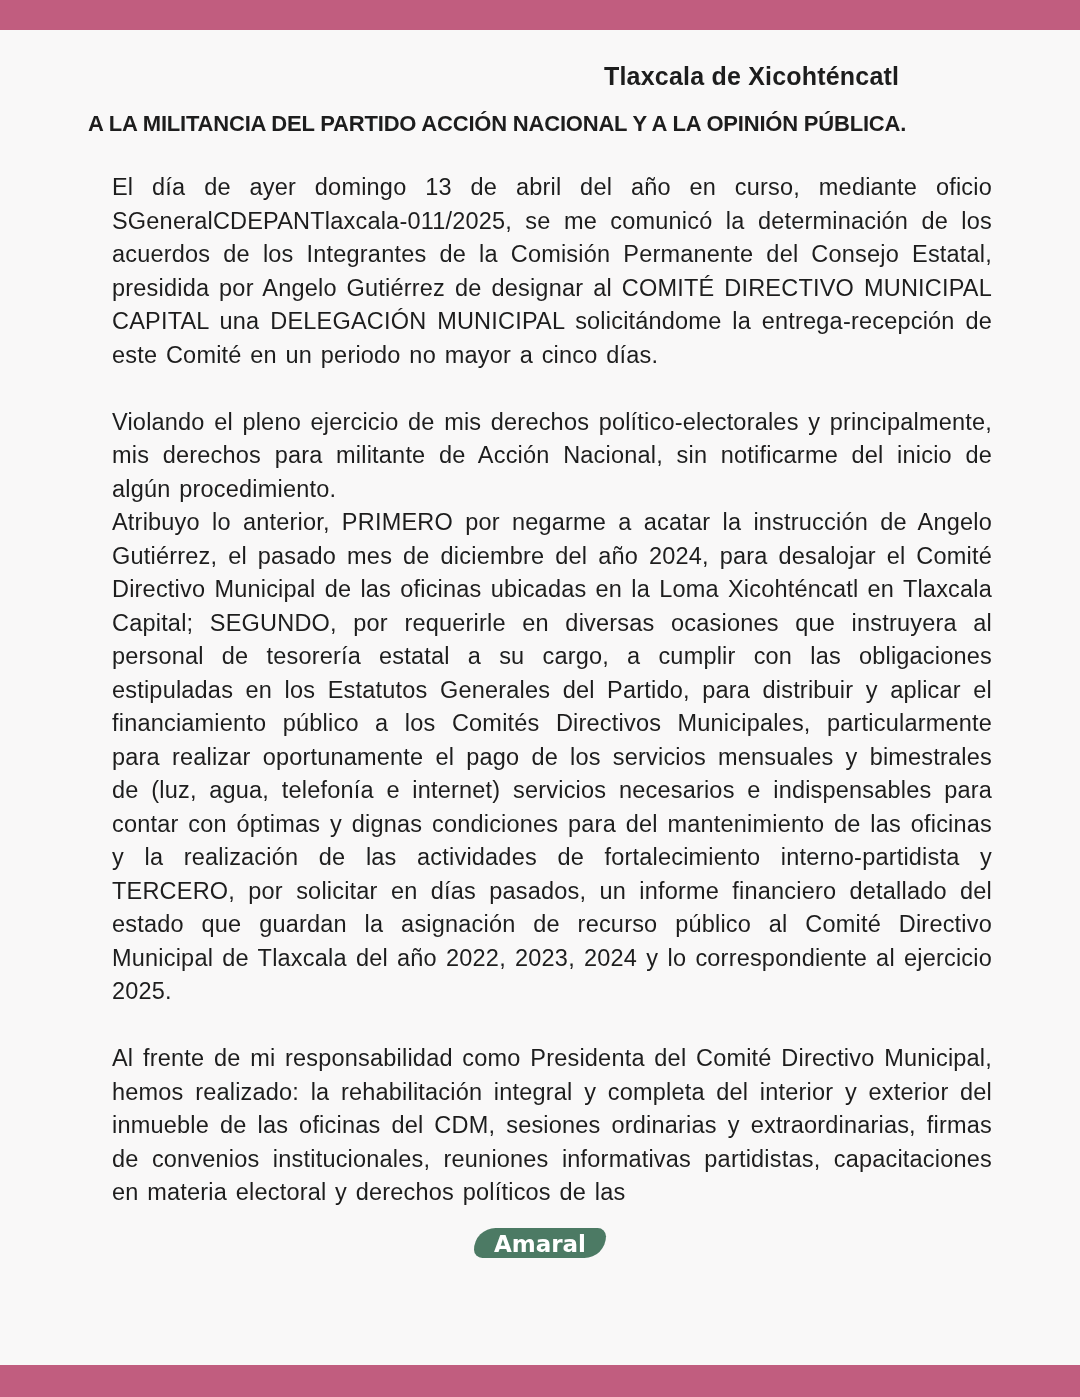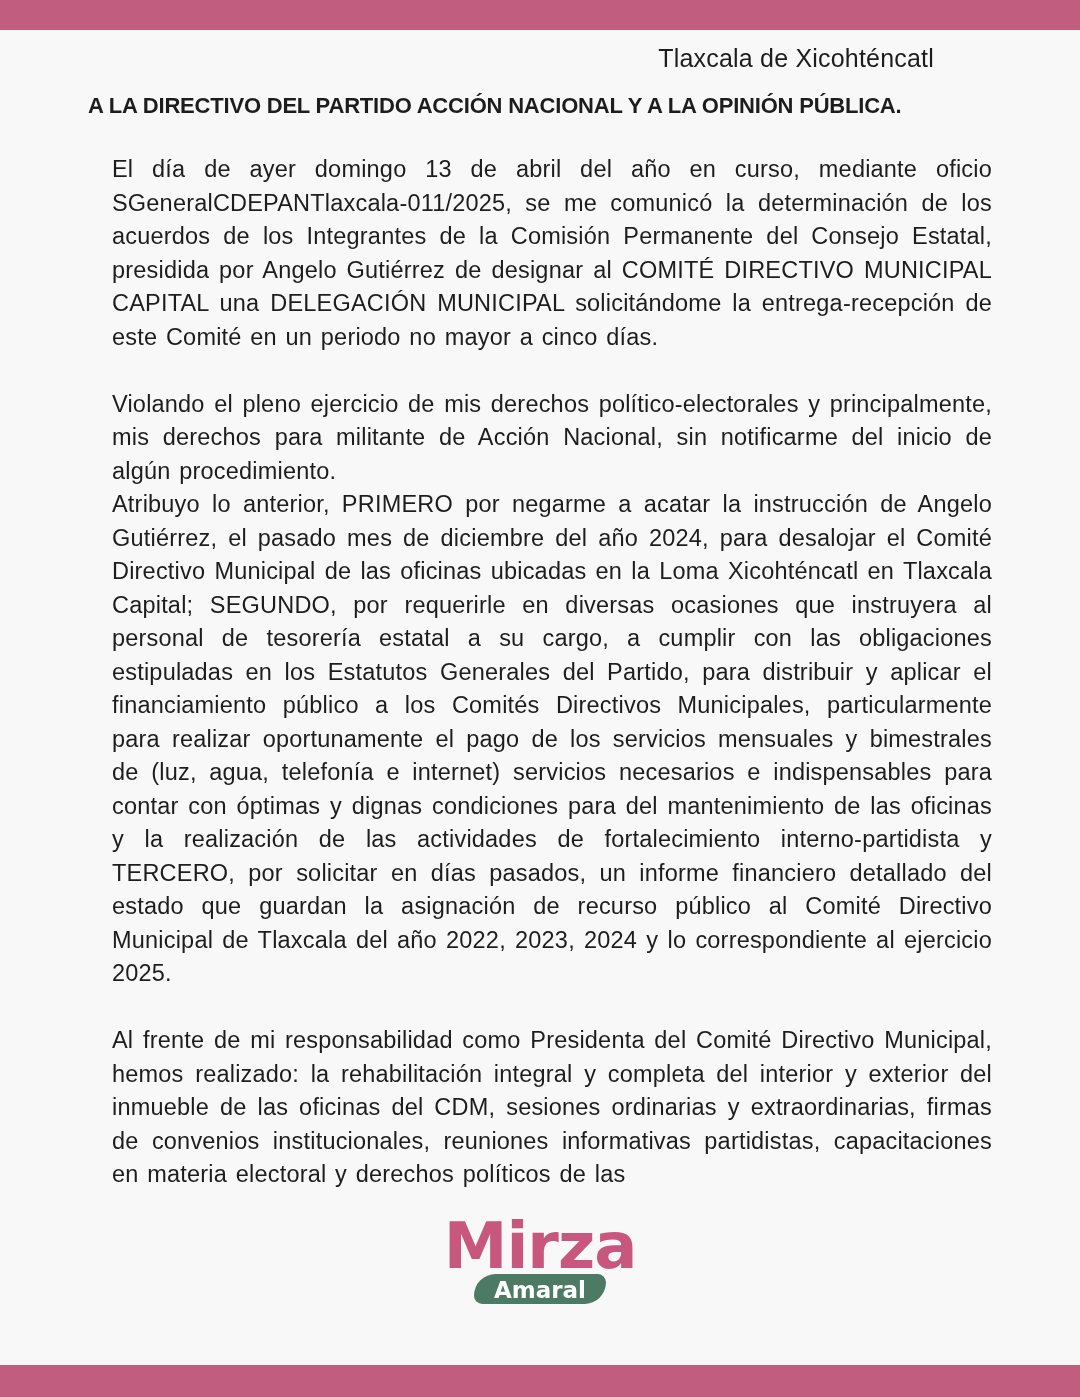--- a/index.html
+++ b/index.html
@@ -24,26 +24,26 @@
   .band-top { top: 0; height: 30px; }
   .band-bottom { bottom: 0; height: 32px; }
 
   .content {
     position: relative;
     padding: 0 88px;
     color: #1d1d1d;
   }
 
   .dateline {
-    margin-top: 40px;
+    margin-top: 58px;
     margin-right: 58px;
     margin-left: auto;
     width: 330px;
-    text-align: right;
-    font-weight: normal;
+    text-align: left;
+    font-weight: bold;
     font-size: 25px;
     line-height: 37px;
     letter-spacing: 0.2px;
   }
 
   .heading {
     margin-top: 16px;
     font-size: 22px;
     font-weight: bold;
     letter-spacing: -0.2px;
@@ -94,30 +94,29 @@
 
 <div class="page">
   <div class="band band-top"></div>
 
   <div class="content">
 
     <div class="dateline">
       <div>Tlaxcala de Xicohténcatl</div>
     </div>
 
-    <h1 class="heading">A LA DIRECTIVO DEL PARTIDO ACCIÓN NACIONAL Y A LA OPINIÓN PÚBLICA.</h1>
+    <h1 class="heading">A LA MILITANCIA DEL PARTIDO ACCIÓN NACIONAL Y A LA OPINIÓN PÚBLICA.</h1>
 
     <div class="body-text">
       <p class="para gap-after">El día de ayer domingo 13 de abril del año en curso, mediante oficio SGeneralCDEPANTlaxcala-011/2025, se me comunicó la determinación de los acuerdos de los Integrantes de la Comisión Permanente del Consejo Estatal, presidida por Angelo Gutiérrez de designar al COMITÉ DIRECTIVO MUNICIPAL CAPITAL una DELEGACIÓN MUNICIPAL solicitándome la entrega-recepción de este Comité en un periodo no mayor a cinco días.</p>
       <p class="para">Violando el pleno ejercicio de mis derechos político-electorales y principalmente, mis derechos para militante de Acción Nacional, sin notificarme del inicio de algún procedimiento.</p>
       <p class="para gap-after">Atribuyo lo anterior, PRIMERO por negarme a acatar la instrucción de Angelo Gutiérrez, el pasado mes de diciembre del año 2024, para desalojar el Comité Directivo Municipal de las oficinas ubicadas en la Loma Xicohténcatl en Tlaxcala Capital; SEGUNDO, por requerirle en diversas ocasiones que instruyera al personal de tesorería estatal a su cargo, a cumplir con las obligaciones estipuladas en los Estatutos Generales del Partido, para distribuir y aplicar el financiamiento público a los Comités Directivos Municipales, particularmente para realizar oportunamente el pago de los servicios mensuales y bimestrales de (luz, agua, telefonía e internet) servicios necesarios e indispensables para contar con óptimas y dignas condiciones para del mantenimiento de las oficinas y la realización de las actividades de fortalecimiento interno-partidista y TERCERO, por solicitar en días pasados, un informe financiero detallado del estado que guardan la asignación de recurso público al Comité Directivo Municipal de Tlaxcala del año 2022, 2023, 2024 y lo correspondiente al ejercicio 2025.</p>
       <p class="para">Al frente de mi responsabilidad como Presidenta del Comité Directivo Municipal, hemos realizado: la rehabilitación integral y completa del interior y exterior del inmueble de las oficinas del CDM, sesiones ordinarias y extraordinarias, firmas de convenios institucionales, reuniones informativas partidistas, capacitaciones en materia electoral y derechos políticos de las</p>
     </div>
 
     <div class="logo">
-      <div class="logo-mirza">Mirza</div>
       <div class="logo-amaral">Amaral</div>
     </div>
 
   </div>
 
   <div class="band band-bottom"></div>
 </div>
 
 </body></html>

